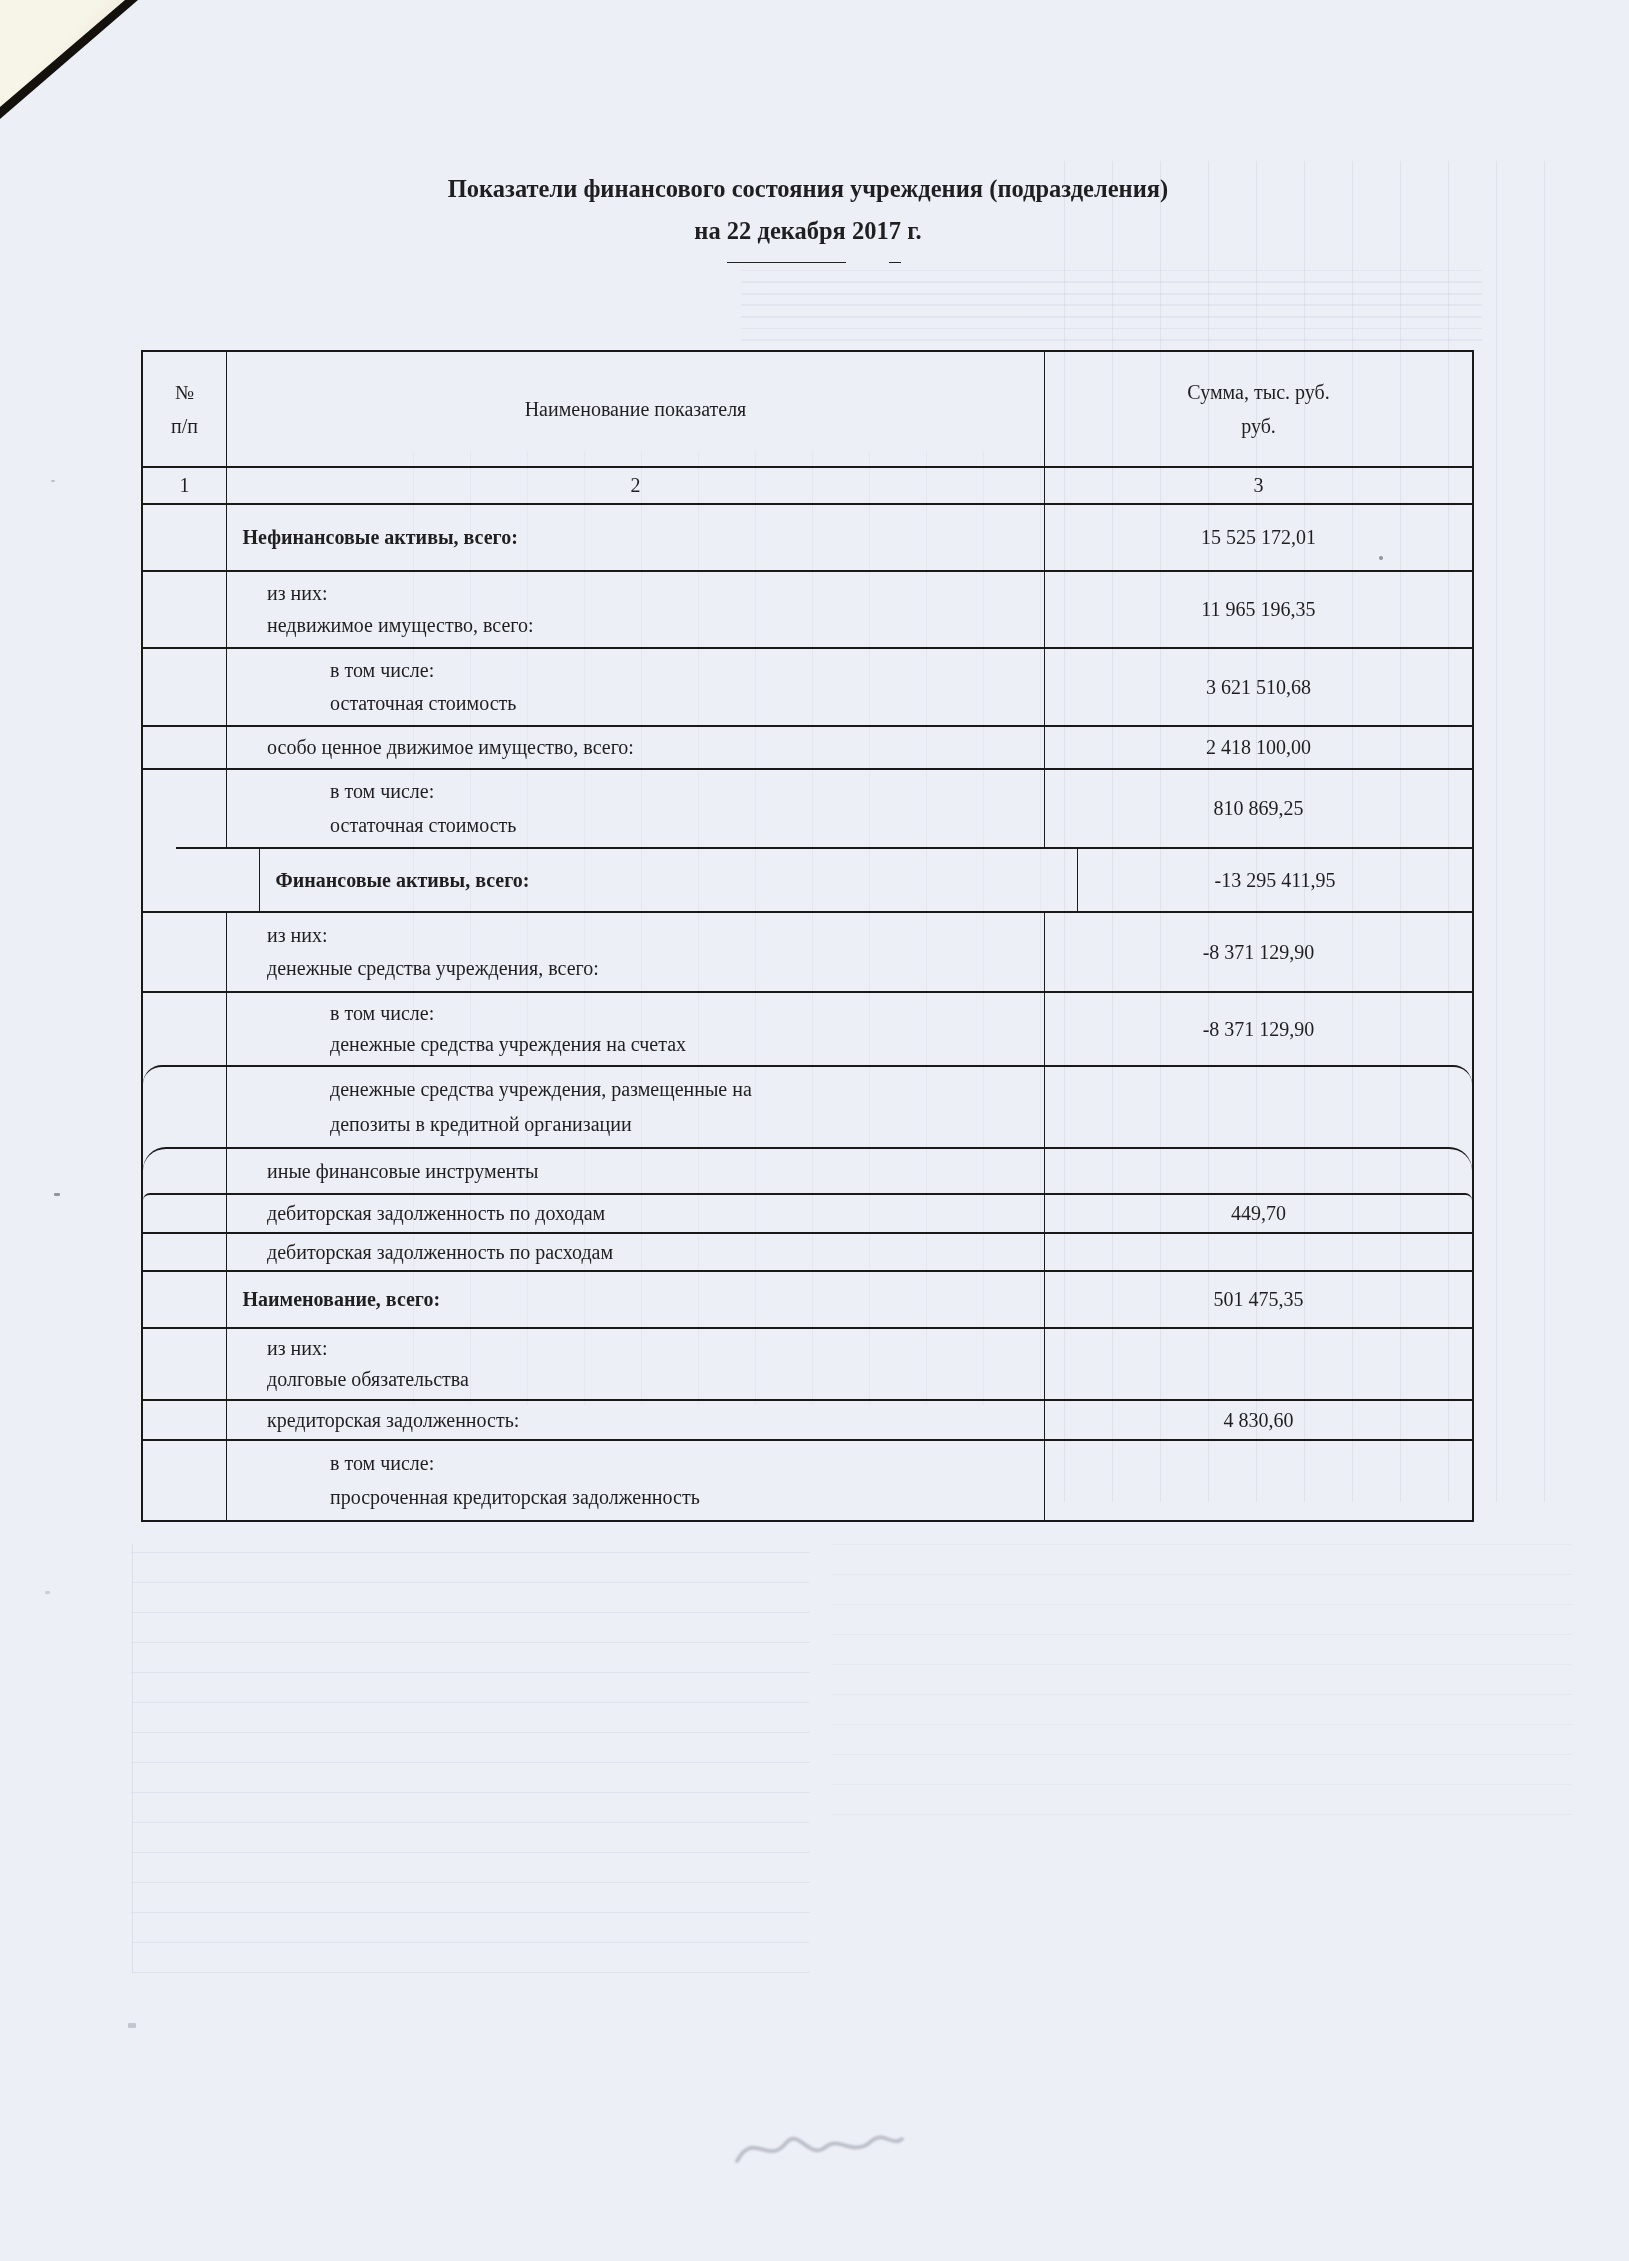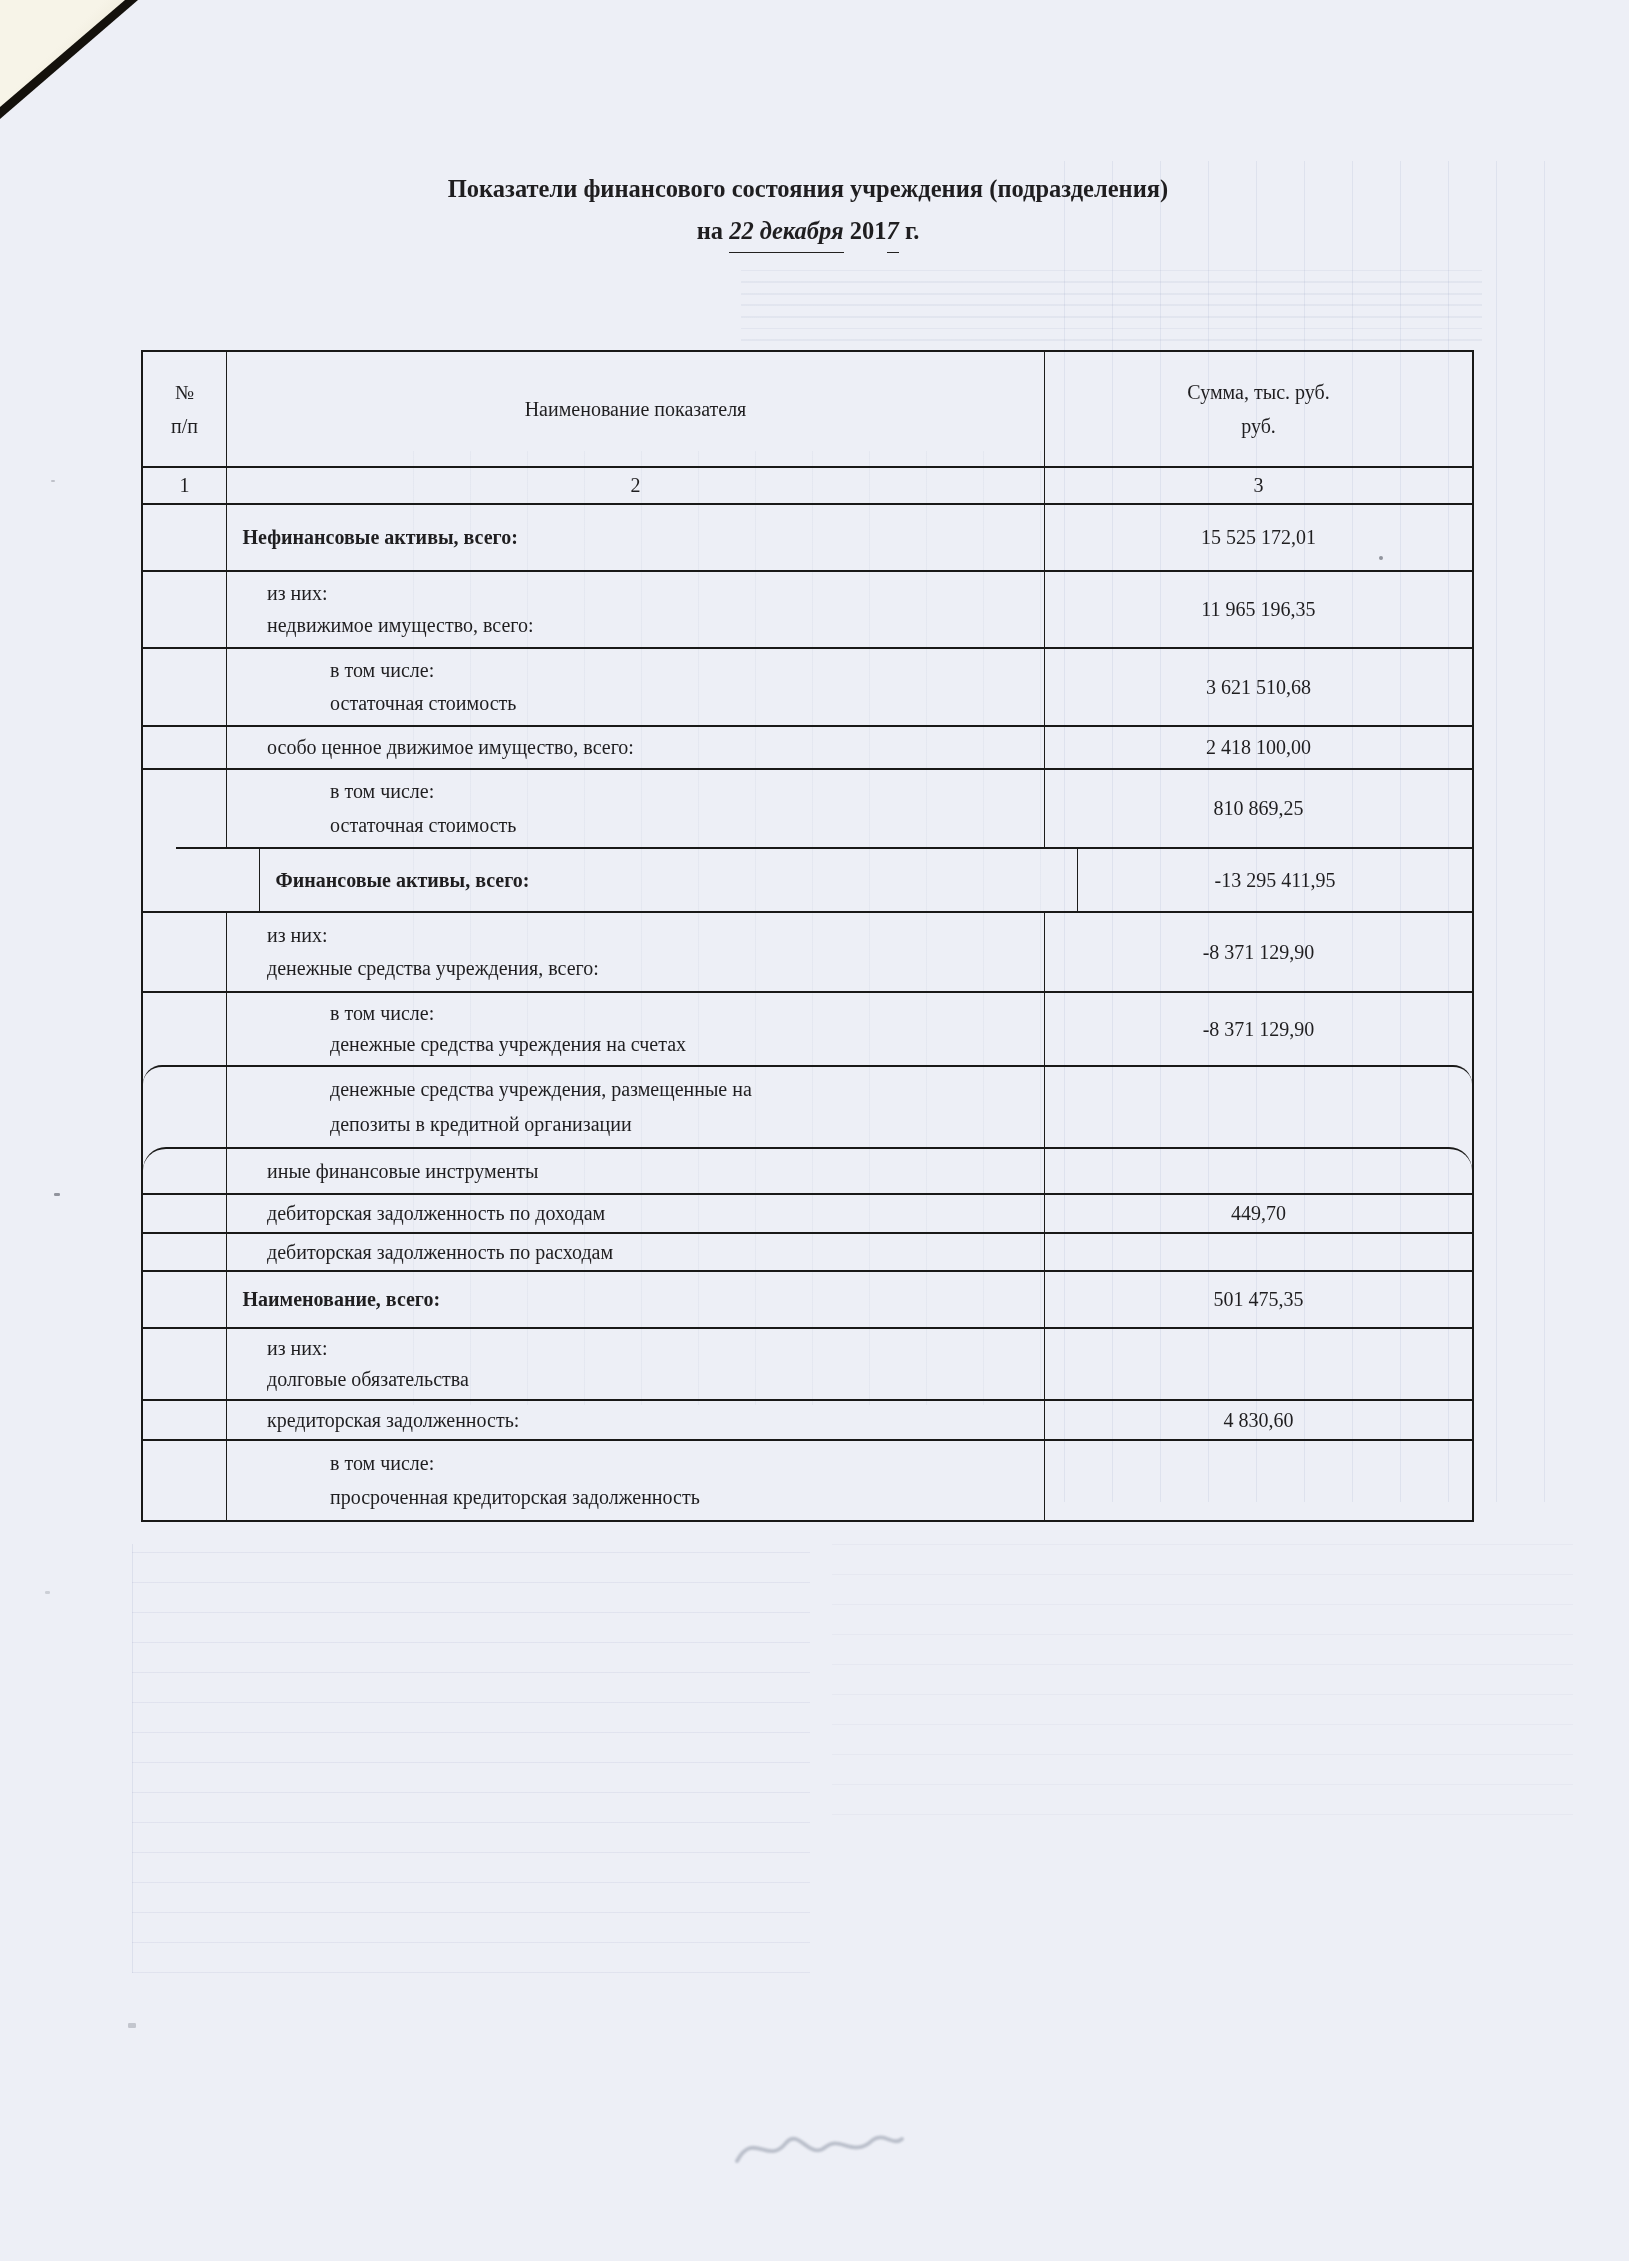--- a/index.html
+++ b/index.html
@@ -21,21 +21,21 @@
     position:absolute;left:0;top:0;width:125px;height:107px;
     background:linear-gradient(135deg,#f7f4e8 45%,#e9e5d4 72%,#b7b2a2 92%,#6e6a5f 100%);
     clip-path:polygon(0 0,125px 0,0 107px);
   }
   
   .title{position:absolute;top:168px;left:0;right:14px;text-align:center;}
   .title .l{line-height:42px;}
   .title .l1{font-size:24.5px;font-weight:bold;}
   .title .l2{font-size:24.5px;font-weight:bold;}
   .title .l3{font-size:22.6px;font-weight:normal;}
-  .uln{border-bottom:1.9px solid #22211f;padding-bottom:8px;font-style:italic;}
+  .uln{border-bottom:1.9px solid #22211f;padding-bottom:18px;}
   
   .fintable{
     position:absolute;left:141px;top:350px;width:1333px;
     border:2.6px solid #191918;
     box-sizing:border-box;
     font-size:20px;
     background:transparent;
   }
   .row{display:flex;box-sizing:border-box;}
   .cell{box-sizing:border-box;}
@@ -58,21 +58,21 @@
   #rows .trow:nth-child(1){height:67px;}
   #rows .trow:nth-child(2){height:77px;}
   #rows .trow:nth-child(3){height:78px;}
   #rows .trow:nth-child(4){height:43px;}
   #rows .trow:nth-child(5){height:79px;}
   #rows .trow:nth-child(6){height:64px;margin-left:33px;}
   #rows .trow:nth-child(7){height:80px;}
   #rows .trow:nth-child(8){height:74px;}
   #rows .trow:nth-child(9){height:82px;border-radius:19px;}
   #rows .trow:nth-child(10){height:46px;border-radius:23px;}
-  #rows .trow:nth-child(11){height:39px;}
+  #rows .trow:nth-child(11){height:39px;border-radius:7px;}
   #rows .trow:nth-child(12){height:38px;}
   #rows .trow:nth-child(13){height:57px;}
   #rows .trow:nth-child(14){height:72px;}
   #rows .trow:nth-child(15){height:40px;}
   #rows .trow:nth-child(16){height:81px;}
   
   .ghost{position:absolute;pointer-events:none;filter:blur(0.6px);}
   .ghost-cols-a{left:413px;top:451px;width:632px;height:954px;
     background:repeating-linear-gradient(90deg,rgba(120,135,175,.07) 0 1.3px,transparent 1.3px 57px);}
   .ghost-cols-b{left:1064px;top:161px;width:516px;height:1341px;

